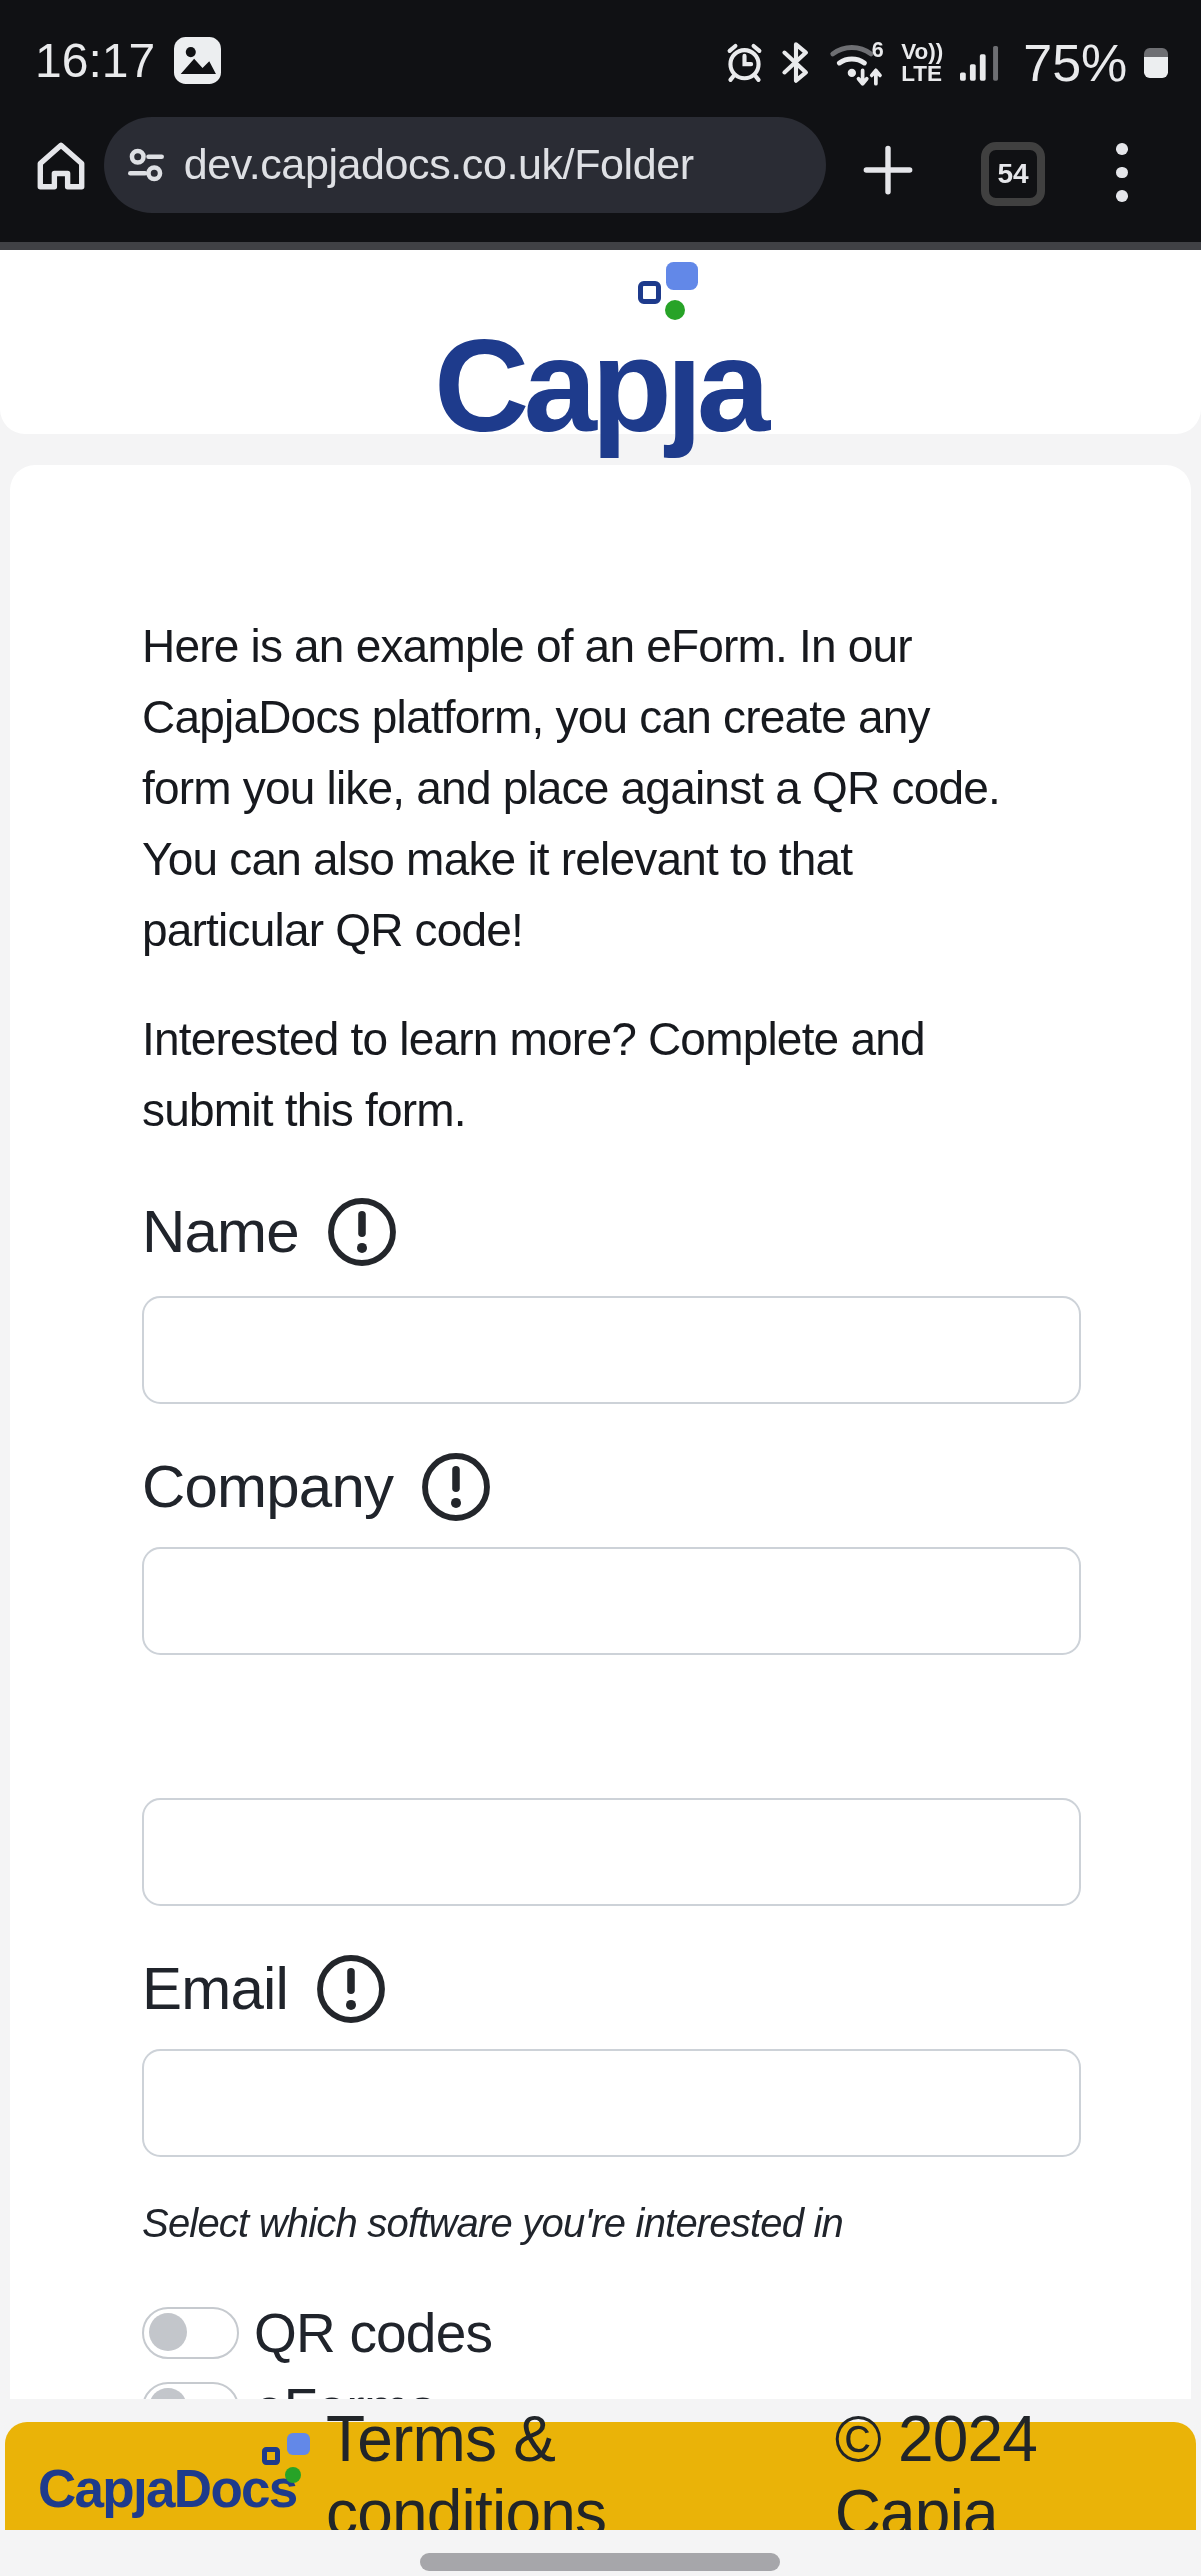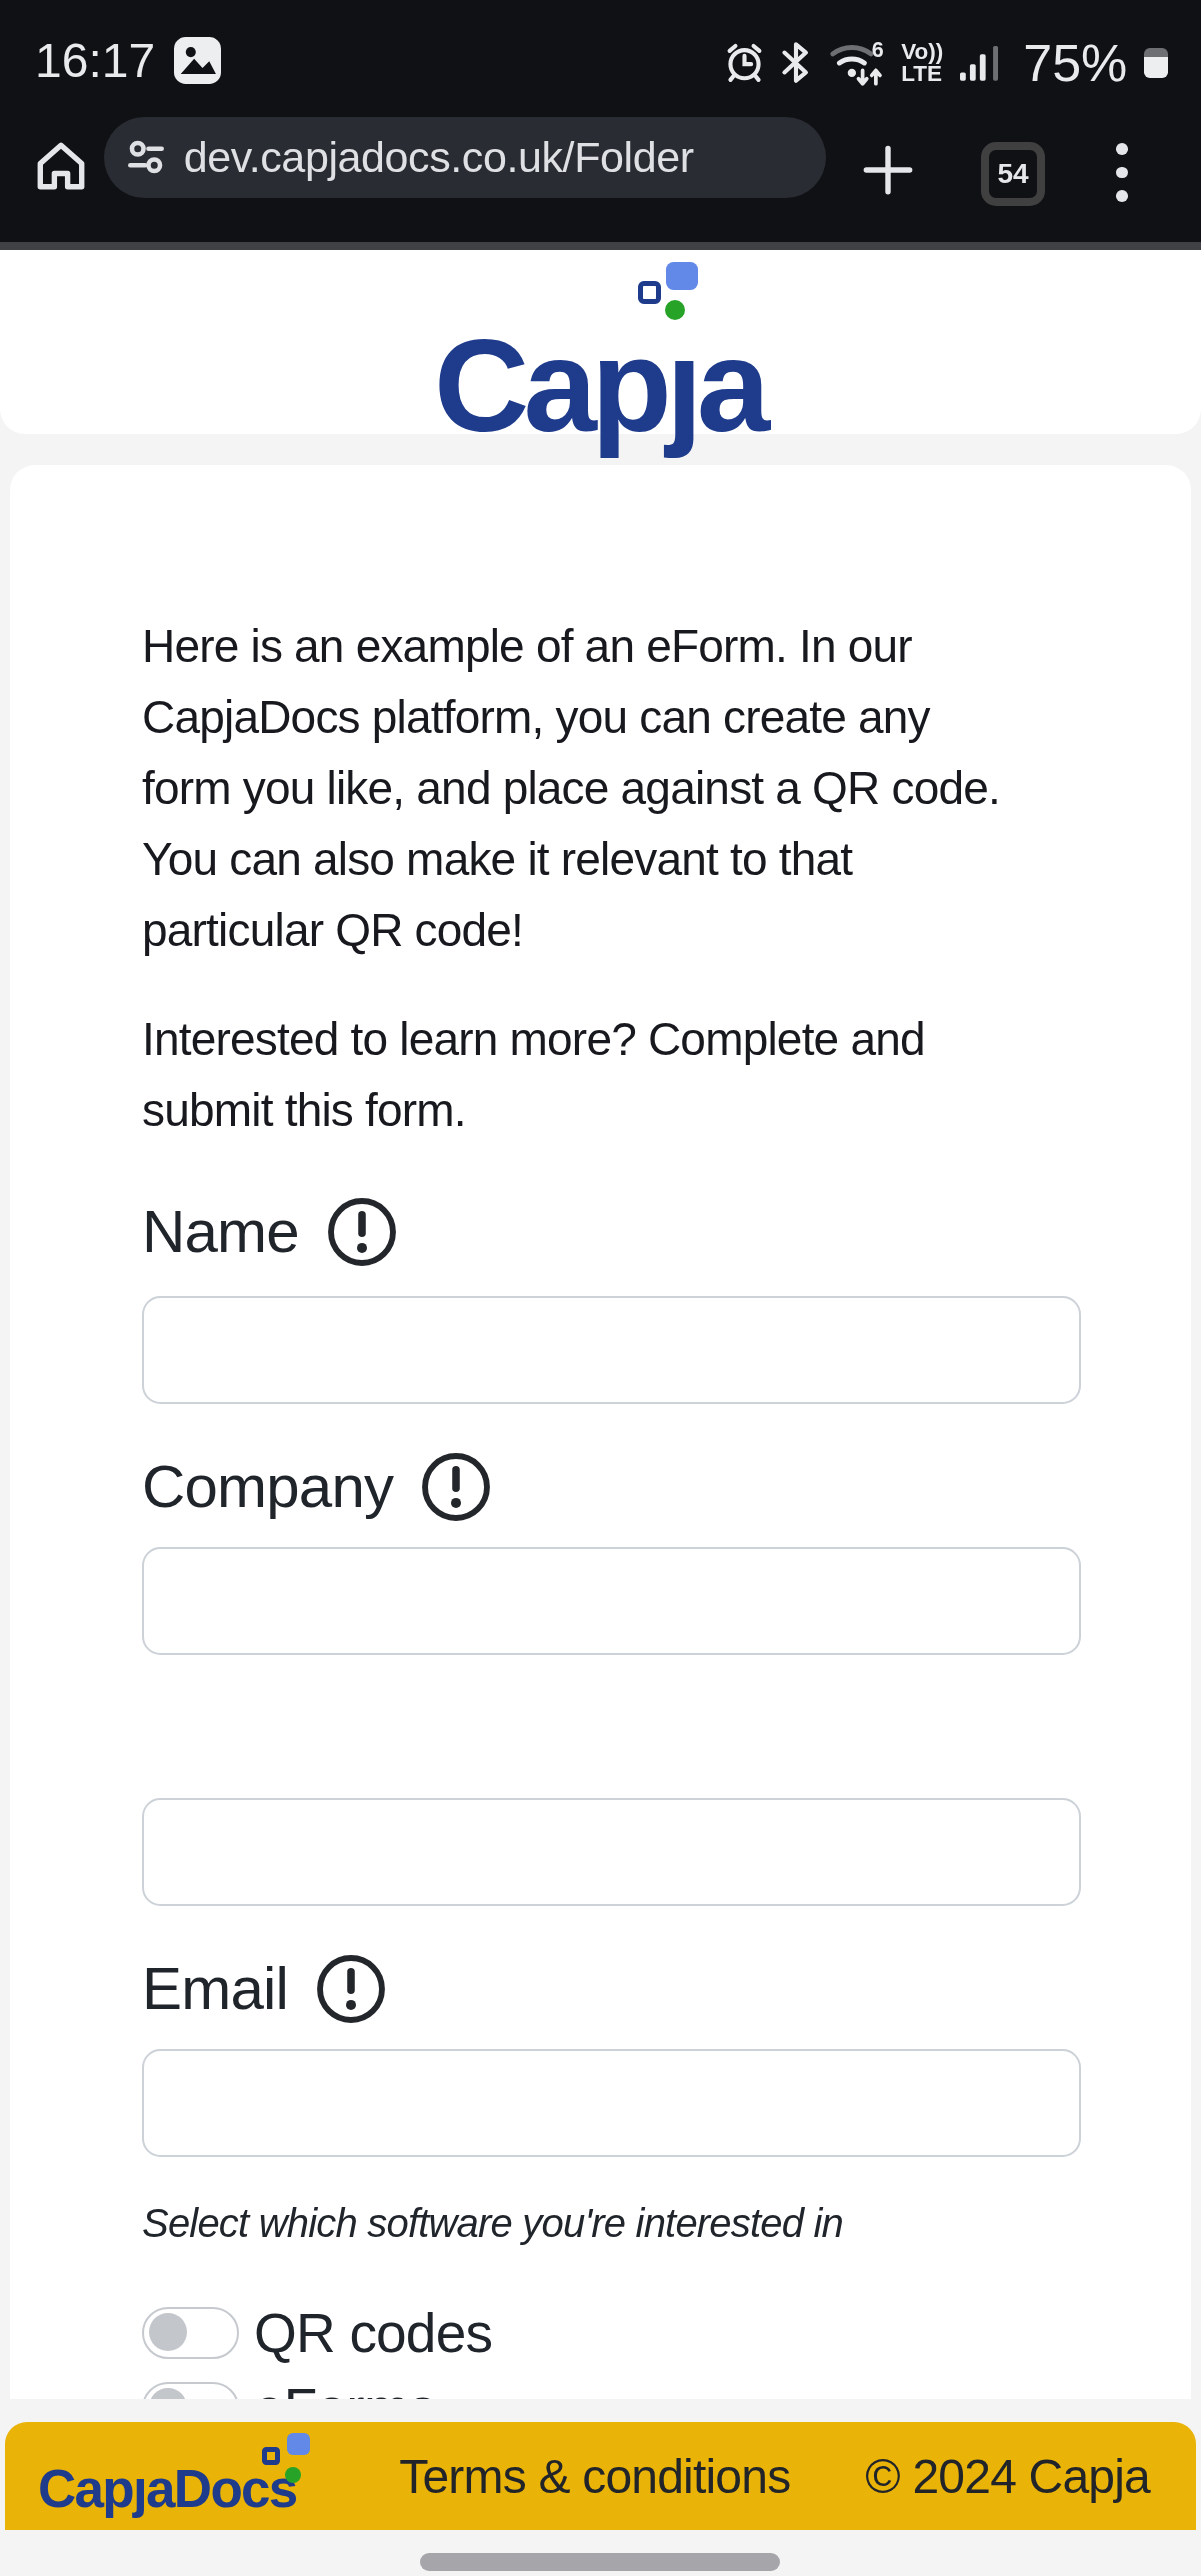--- a/index.html
+++ b/index.html
@@ -17,21 +17,21 @@
                 align-items:center;gap:15px;}
   .volte{display:flex;flex-direction:column;line-height:22px;color:var(--status_text,#e9eaec);
          font-size:22.5px;font-weight:700;text-align:left;}
   .batt-pct{font-size:52px;color:var(--status_text,#e9eaec);font-weight:400;margin-left:3px;}
   .battery{width:24px;height:30px;border-radius:5.8px;margin-left:1.7px;
            background:linear-gradient(to bottom,#6e6f73 30%,#eceef0 30%);}
   .toolbar{position:absolute;left:0;top:125px;width:1201px;height:117px;
            background:var(--dark_bar,#101114);}
   .toolbar-divider{position:absolute;left:0;top:242px;width:1201px;height:8.3px;background:#404145;}
   .home-ic{position:absolute;left:32px;top:11.7px;}
-  .url-pill{position:absolute;left:104px;top:-8.3px;width:722px;height:81px;border-radius:53px;
+  .url-pill{position:absolute;left:104px;top:-8.3px;width:722px;height:96px;border-radius:53px;
             background:var(--url_pill,#2a2c34);display:flex;align-items:center;padding:0;box-sizing:border-box;}
   .tune-ic{margin-left:23.4px;flex:0 0 auto;}
   .url-text{margin-left:18.4px;font-size:43px;color:#dee0e4;letter-spacing:-0.4px;
             white-space:nowrap;overflow:hidden;}
   .plus-ic{position:absolute;left:858px;top:15px;}
   .tabbox{position:absolute;left:981px;top:16.7px;width:48px;height:48px;border:8px solid #404040;
           border-radius:15px;display:flex;align-items:center;justify-content:center;}
   .tabbox span{font-size:28px;font-weight:700;color:#e5e6ea;}
   .kebab{position:absolute;left:1116px;top:18.4px;display:flex;flex-direction:column;gap:11.7px;}
   .kebab i{width:11.7px;height:11.7px;border-radius:50%;background:#e5e6ea;}
@@ -83,21 +83,21 @@
   .fbrand{position:relative;width:288px;height:92px;flex:0 0 auto;}
   .fbrand-text{position:absolute;left:0;top:28px;font-size:53px;font-weight:700;
                letter-spacing:-1.7px;color:var(--navy,#1e3b8c);}
   .f-sq-outline{position:absolute;left:224px;top:16.7px;width:18.4px;height:18.4px;
                 border:5px solid var(--navy,#1e3b8c);border-radius:4.2px;box-sizing:border-box;}
   .f-sq-blue{position:absolute;left:249px;top:3.3px;width:23.4px;height:22px;border-radius:5.8px;
              background:var(--logo_blue,#6288e8);}
   .f-dot-green{position:absolute;left:247px;top:37px;width:16px;height:16px;border-radius:50%;
                background:var(--logo_green,#27a327);}
   .footer-links{margin-left:auto;display:flex;align-items:center;gap:75px;}
-  .footer-link{font-size:48px;letter-spacing:-0.8px;color:var(--footer_text,#212529);}
+  .footer-link{font-size:64px;letter-spacing:-0.8px;color:var(--footer_text,#212529);}
   .bottom-area{position:absolute;left:0;top:2530px;width:1201px;height:46px;
                background:var(--page_bg,#f4f4f5);}
   .scroll-pill{position:absolute;left:420px;top:23.4px;width:360px;height:17.5px;border-radius:9.2px;
                background:var(--scroll_pill,#a6a6aa);}
   svg{display:block;}
 </style>
 </head>
 <body>
 
 <div id="screen">

